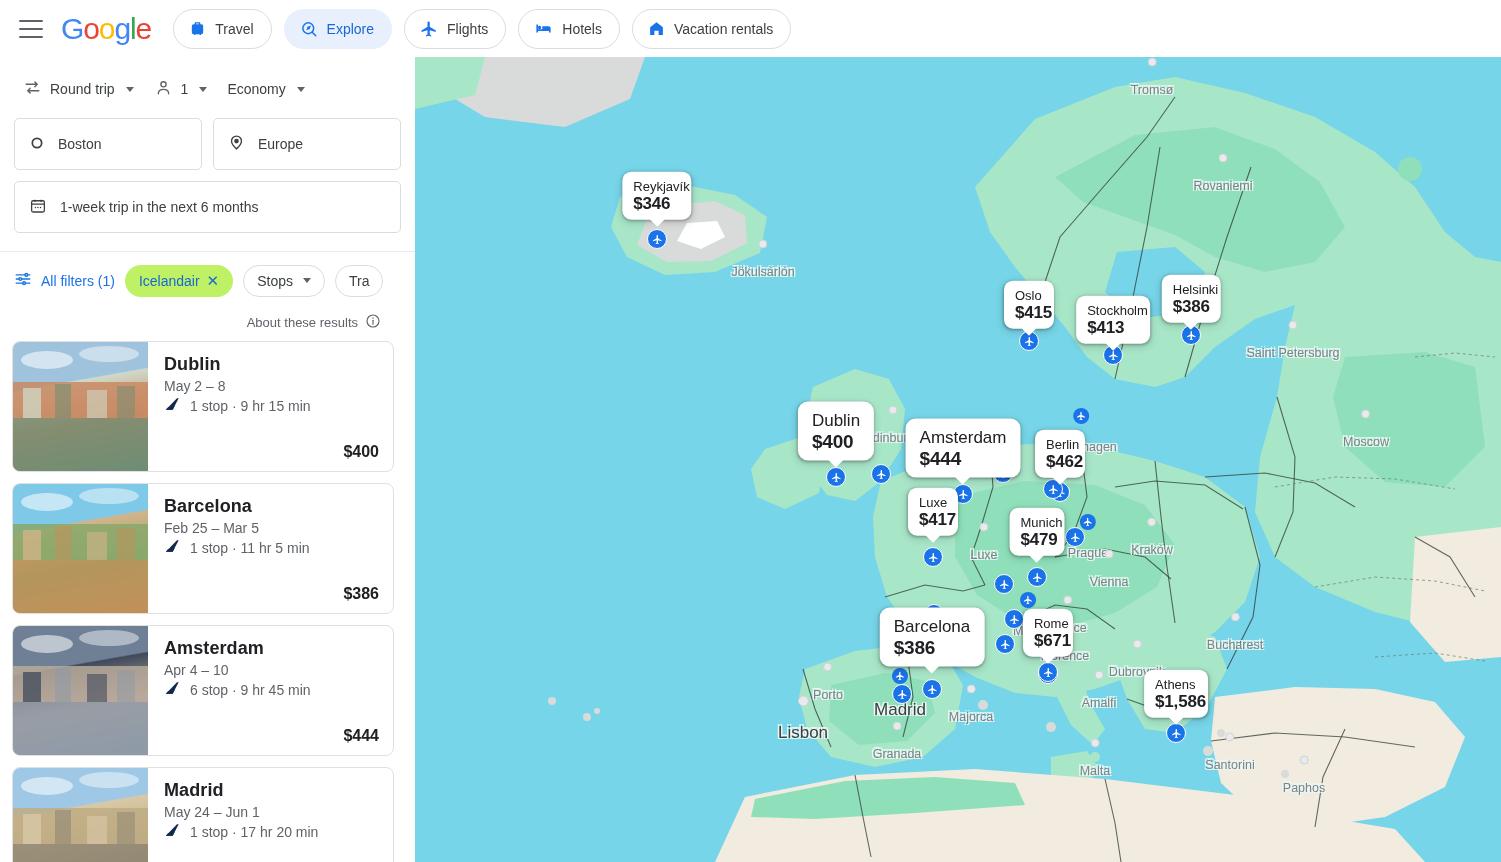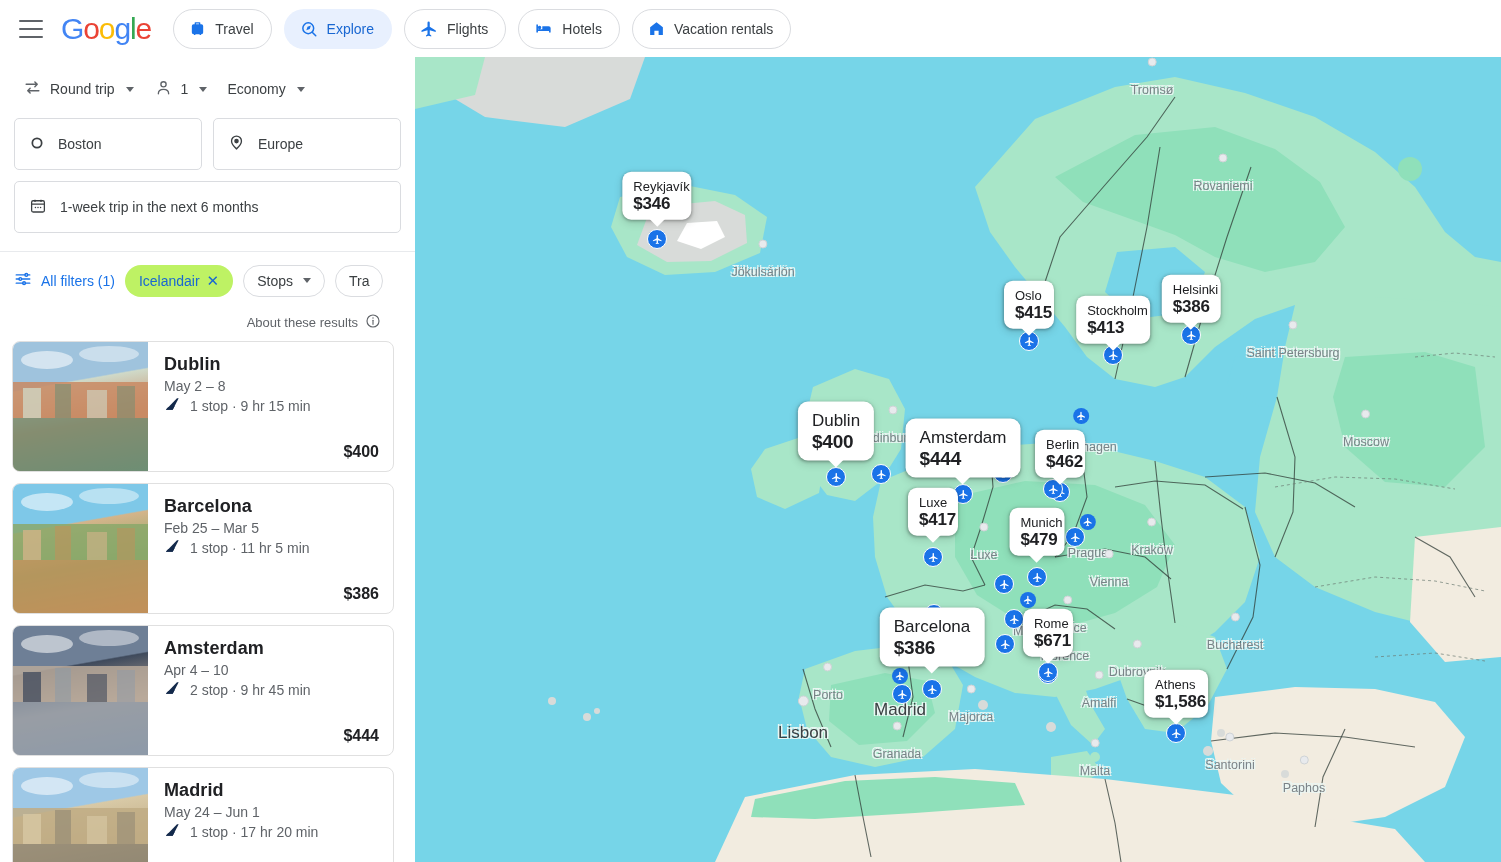--- a/index.html
+++ b/index.html
@@ -765,21 +765,21 @@
               <ellipse cx="96" cy="12" rx="30" ry="8" fill="#ffffff" opacity=".45"></ellipse>
             </svg></div>
           <div class="cbody">
             <div class="city">Amsterdam</div>
             <div class="dates">Apr 4 – 10</div>
             <div class="legline">
               <span><svg width="17" height="15" viewBox="0 0 20 18">
                   <path d="M2 15.2 15.4 1.6 17.4 1.6 10.2 15.2Z" fill="#13294b"></path>
                   <path d="M2 15.2 10.2 15.2 12.6 10.7 4.8 12.4Z" fill="#13294b"></path>
                 </svg></span>
-              <span>2 stop · 9 hr 45 min</span>
+              <span>6 stop · 9 hr 45 min</span>
             </div>
             <div class="price">$444</div>
           </div>
         </div>
         <div class="card">
           <div class="thumb" style="background: linear-gradient(170deg, rgb(158, 200, 230) 0%, rgb(158, 200, 230) 32%, rgb(216, 201, 166) 33%, rgb(192, 171, 132) 62%, rgb(139, 131, 113) 100%);"><svg width="135" height="131" viewBox="0 0 135 131" preserveAspectRatio="none">
               <rect x="0" y="40" width="135" height="36" fill="#c0ab84" opacity=".85"></rect>
               <rect x="10" y="46" width="18" height="30" fill="#d8c9a6" opacity=".75"></rect>
               <rect x="42" y="42" width="16" height="34" fill="#8b8371" opacity=".55"></rect>
               <rect x="74" y="48" width="20" height="28" fill="#d8c9a6" opacity=".6"></rect>

